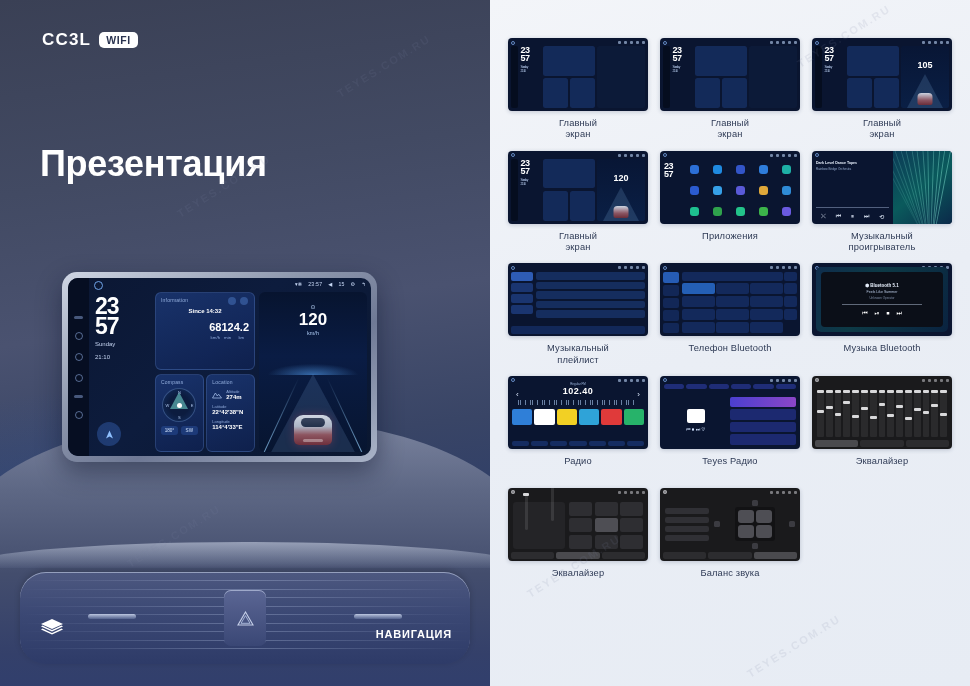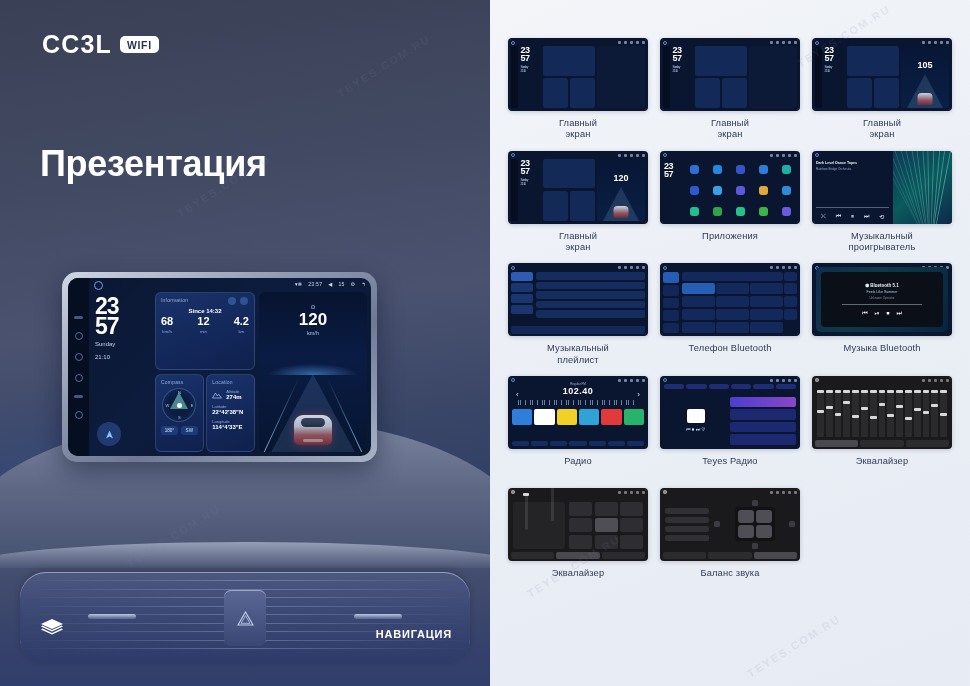--- a/index.html
+++ b/index.html
@@ -17,21 +17,21 @@
       radial-gradient(120% 70% at 20% 100%, #2c4f96 0%, rgba(44,79,150,0) 62%),
       linear-gradient(172deg,#3a4055 0%,#424a63 26%,#4a5270 46%,#394566 64%,#2c3c68 80%,#25427f 100%);
   }
   .hero-glow {
     position:absolute; left:-10%; bottom:-8%; width:120%; height:46%;
     background:radial-gradient(60% 100% at 50% 100%, rgba(140,175,235,.55) 0%, rgba(90,130,205,.22) 42%, rgba(60,90,170,0) 72%);
     pointer-events:none;
   }
   .logo-row { position:absolute; left:42px; top:30px; display:flex; align-items:center; gap:8px; }
   .logo-text {
-    color:#fff; font-size:25px; font-weight:700; letter-spacing:1.2px;
+    color:#fff; font-size:17px; font-weight:700; letter-spacing:1.2px;
     font-family:"Liberation Sans", sans-serif;
   }
   .logo-badge {
     background:#fff; color:#2a3350; font-size:10.5px; font-weight:700;
     padding:2.5px 7px 2px; border-radius:5px; letter-spacing:.6px;
   }
   .hero-year {
     position:absolute; left:40px; top:88px; color:#fff;
     font-size:52px; font-weight:700; letter-spacing:-0.5px; line-height:1;
   }
@@ -124,21 +124,21 @@
     position:absolute; left:4px; bottom:6px; width:24px; height:24px; border-radius:50%;
     background:rgba(60,110,200,.38); display:flex; align-items:center; justify-content:center;
   }
   .card {
     background:linear-gradient(160deg,rgba(30,60,125,.72),rgba(16,35,85,.72));
     border:.5px solid rgba(110,150,220,.25); border-radius:6px; padding:4px 5px;
     color:#dbe6fb; overflow:hidden;
   }
   .card .ttl { font-size:5px; color:#93aedd; letter-spacing:.2px; }
   .info-since { text-align:center; font-size:6px; font-weight:700; color:#fff; margin-top:5px; }
-  .info-vals { display:flex; justify-content:space-between; margin-top:2px; }
+  .info-vals { display:flex; justify-content:flex-end; margin-top:8px; }
   .info-vals div { text-align:center; }
   .info-vals .v { font-size:11px; font-weight:700; color:#fff; line-height:1; }
   .info-vals .u { font-size:4.4px; color:#8da7d8; margin-top:2px; }
   .info-icons { position:absolute; right:6px; top:4px; display:flex; gap:4px; }
   .info-icons i { width:8px; height:8px; border-radius:50%; background:rgba(90,140,220,.4); display:block; }
 
   .cmp-dial {
     width:34px; height:34px; border-radius:50%; margin:3px auto 0;
     background:radial-gradient(circle,#0c1c3f 45%,#143063 100%);
     border:1px solid rgba(120,160,225,.35); position:relative;

